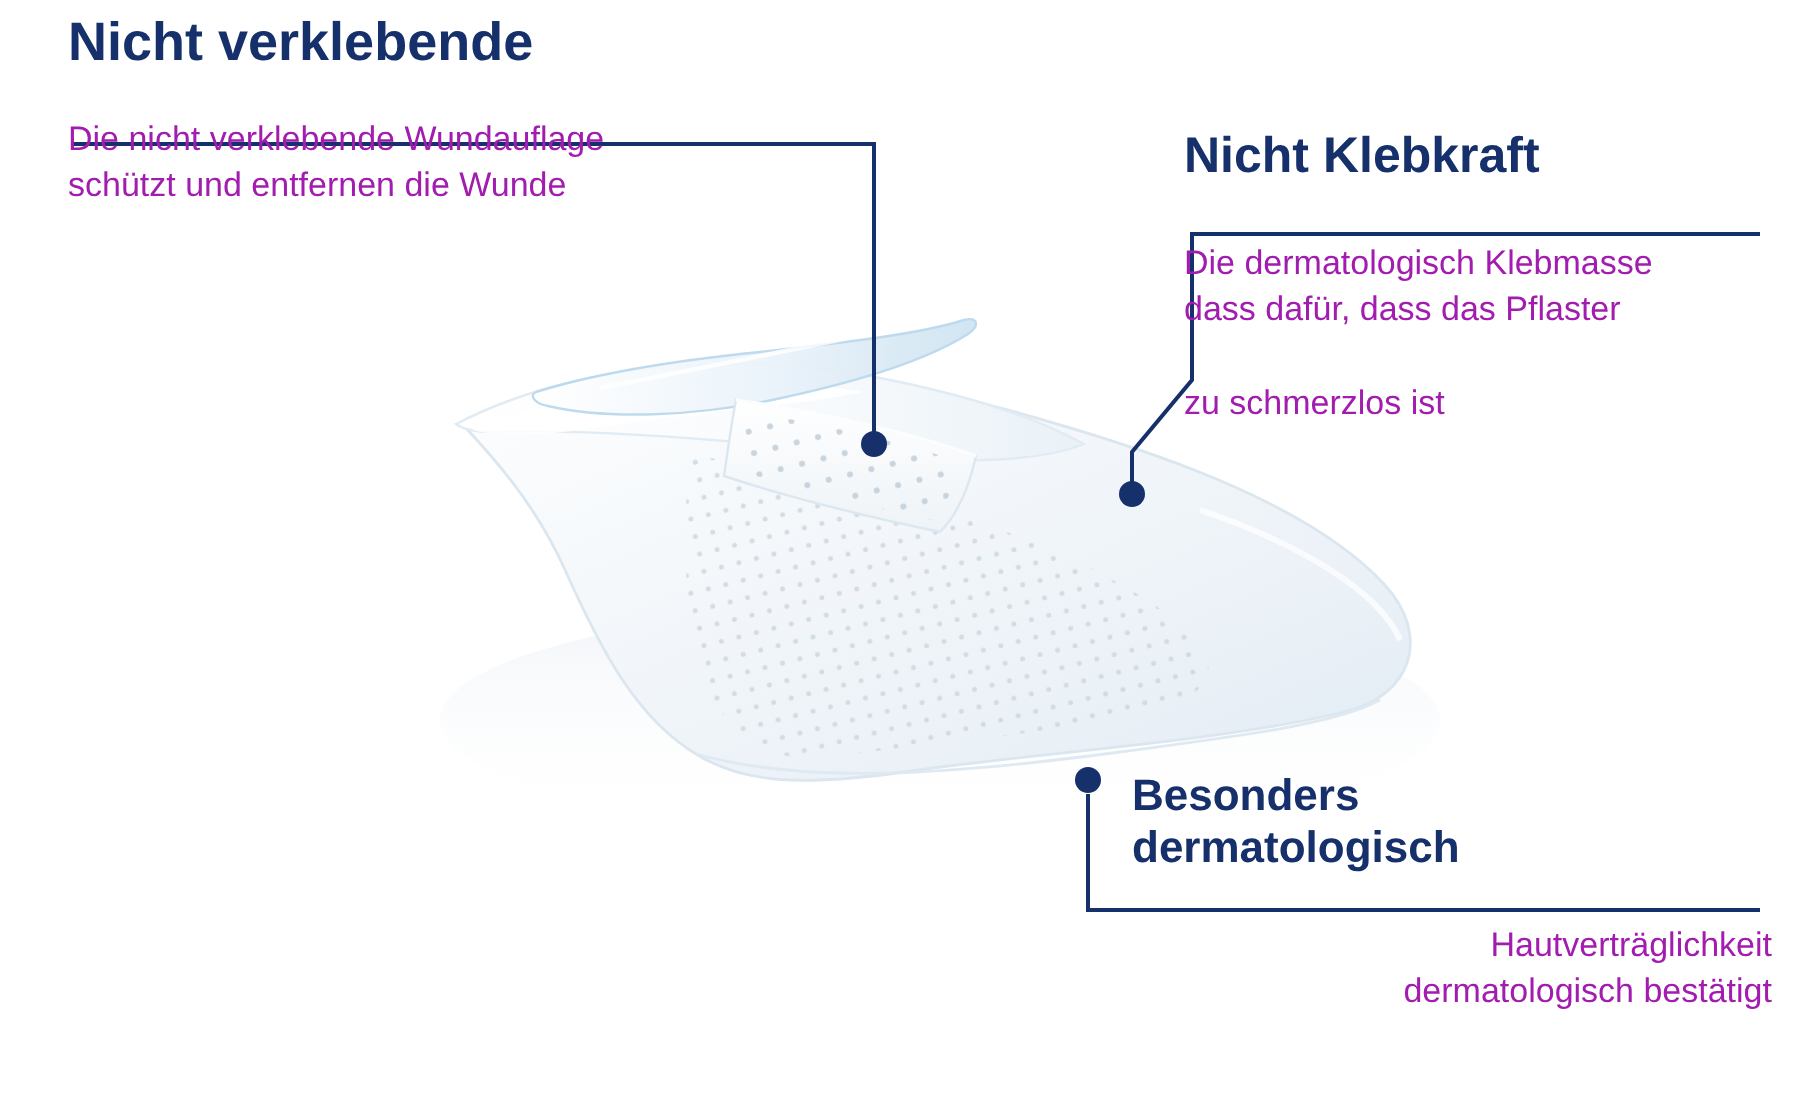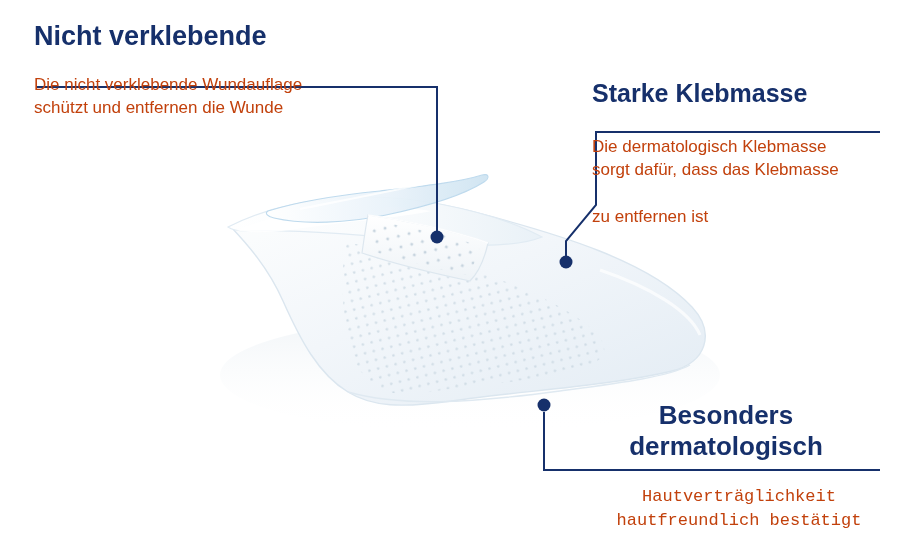--- a/index.html
+++ b/index.html
@@ -11,21 +11,20 @@
     height: 557px;
     background: #ffffff;
     font-family: "Liberation Sans", sans-serif;
     overflow: hidden;
   }
   #stage {
     position: relative;
     width: 900px;
     height: 491px;
     background: #ffffff;
-    margin-top: 15px;
   }
 
   
   #product {
     position: absolute;
     left: 0;
     top: 0;
     width: 900px;
     height: 557px;
     pointer-events: none;
@@ -35,21 +34,21 @@
   .callout {
     position: absolute;
   }
   .callout-title {
     font-weight: bold;
     color: #16306b;
     line-height: 1.18;
     margin: 0;
   }
   .callout-body {
-    color: #c2410c;
+    color: #a21caf;
     line-height: 1.38;
     margin: 0;
     font-size: 17px;
   }
 
   
   #callout-wound {
     left: 34px;
     top: 6px;
     width: 330px;
@@ -65,22 +64,22 @@
     text-align: left;
   }
   #callout-adhesion .callout-title { font-size: 25px; }
 
   
   #callout-skin {
     left: 566px;
     top: 385px;
     width: 320px;
   }
-  #callout-skin .callout-title { font-size: 26px; text-align: center; }
-  #callout-skin .callout-body { text-align: center; padding-left: 26px; font-family: Liberation Mono, monospace; }
+  #callout-skin .callout-title { font-size: 22px; text-align: left; }
+  #callout-skin .callout-body { text-align: right; padding-left: 26px; }
 
   
   #leaders {
     position: absolute;
     left: 0; top: 0;
     width: 900px; height: 557px;
     pointer-events: none;
   }
 </style>
 </head>
@@ -195,35 +194,35 @@
       <span>Nicht verklebende</span><br>
     </h2>
     <div style="height:20px"></div>
     <p class="callout-body">
       <span>Die nicht verklebende Wundauflage</span><br>
       <span>schützt und entfernen die Wunde</span>
     </p>
   </div>
 
   <div class="callout" id="callout-adhesion">
-    <h2 class="callout-title">Starke Klebmasse</h2>
+    <h2 class="callout-title">Nicht Klebkraft</h2>
     <div style="height:26px"></div>
     <p class="callout-body">
       <span>Die dermatologisch Klebmasse</span><br>
-      <span>sorgt dafür, dass das Klebmasse</span><br>
+      <span>dass dafür, dass das Pflaster</span><br>
       <br>
-      <span>zu entfernen ist</span>
+      <span>zu schmerzlos ist</span>
     </p>
   </div>
 
   <div class="callout" id="callout-skin">
     <h2 class="callout-title">
       <span>Besonders</span><br>
       <span>dermatologisch</span>
     </h2>
     <div style="height:24px"></div>
     <p class="callout-body">
       <span>Hautverträglichkeit</span><br>
-      <span>hautfreundlich bestätigt</span>
+      <span>dermatologisch bestätigt</span>
     </p>
   </div>
 
 </div>
 
 </body></html>

